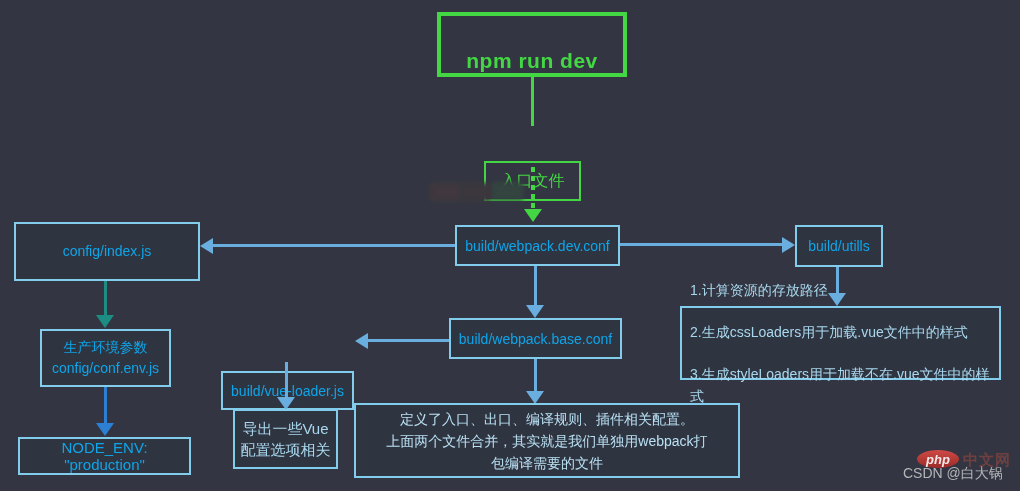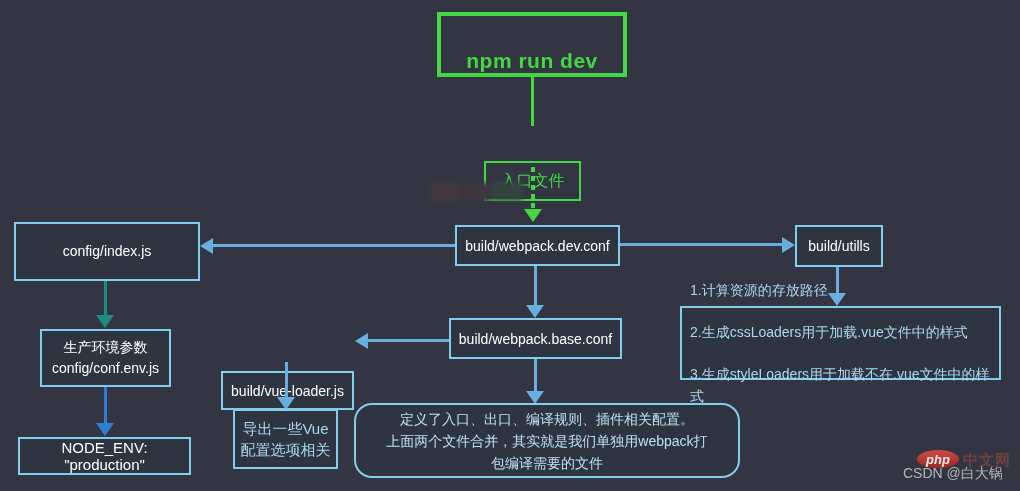--- a/index.html
+++ b/index.html
@@ -14,21 +14,21 @@
     overflow:hidden;
   }
   .box{
     position:absolute;
     box-sizing:border-box;
     display:flex;
     flex-direction:column;
     align-items:center;
     justify-content:center;
     text-align:center;
-    color:#ffffff;
+    color:#0ea5e9;
   }
   .green-box{
     border:4px solid #43d843;
     color:#43d843;
   }
   .green-box.thin{border-width:2px;}
   .blue-box{
     border:2px solid #82cdec;
     background:rgba(40,48,62,.35);
   }
@@ -44,21 +44,20 @@
     line-height:22px;
     font-size:14px;
     color:#a9d8ee;
     gap:20px;
   }
   .desc-box{
     padding:4px 28px;
     line-height:22px;
     font-size:14px;
     color:#b9e0f3;
-    border-radius:18px;
   }
   .vline,.hline{position:absolute;background:#69aede;}
   .vline{width:3px;}
   .hline{height:3px;}
   .vline.green{background:#43d843;}
   .vline.teal{background:#1d8c82;}
   .vline.deepblue{background:#2d7fd3;}
   .dashed-green{
     position:absolute;width:4px;
     background:repeating-linear-gradient(to bottom,#43d843 0 5px,transparent 5px 9px);

